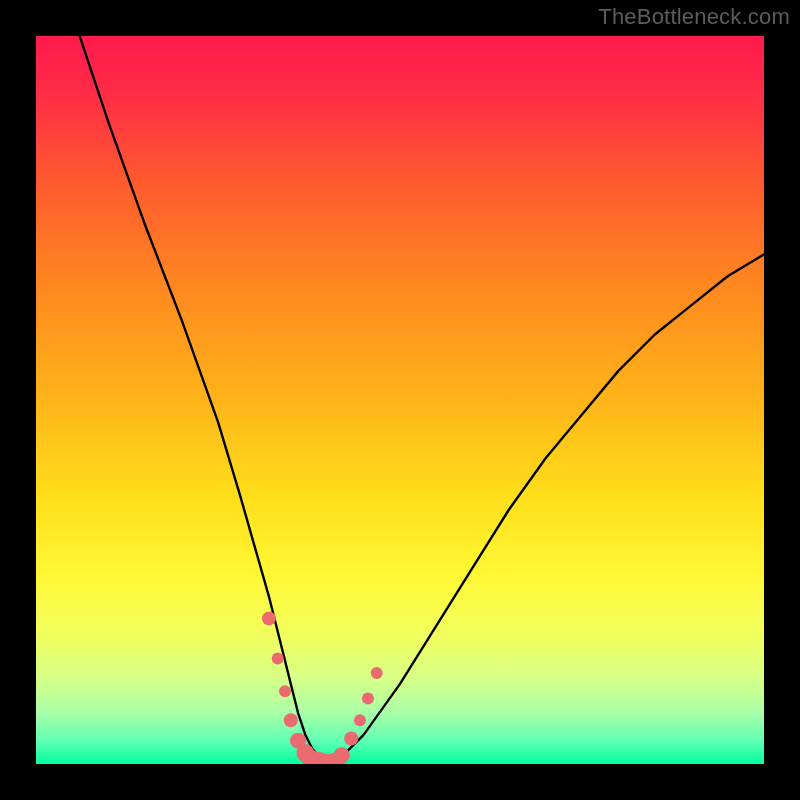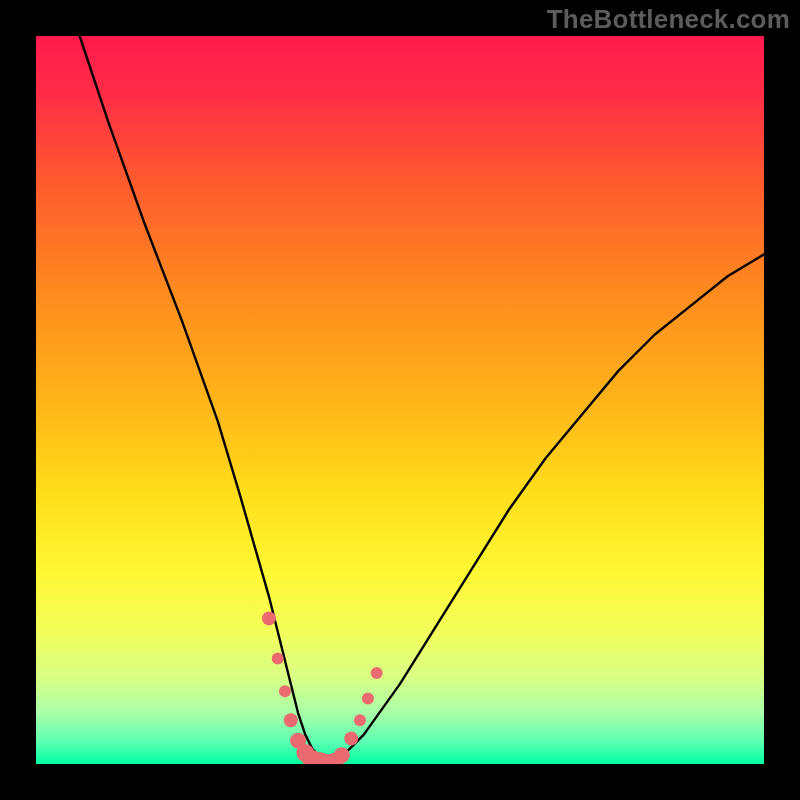--- a/index.html
+++ b/index.html
@@ -13,22 +13,22 @@
   .stage {
     position: relative;
     width: 800px;
     height: 800px;
   }
   .watermark {
     position: absolute;
     top: 4px;
     right: 10px;
     font-family: Arial, Helvetica, sans-serif;
-    font-size: 26px;
-    font-weight: 700;
+    font-size: 22px;
+    font-weight: 400;
     color: #5c5c5c;
     letter-spacing: 0.2px;
     z-index: 10;
   }
   svg {
     display: block;
   }
 </style>
 </head>
 <body>

